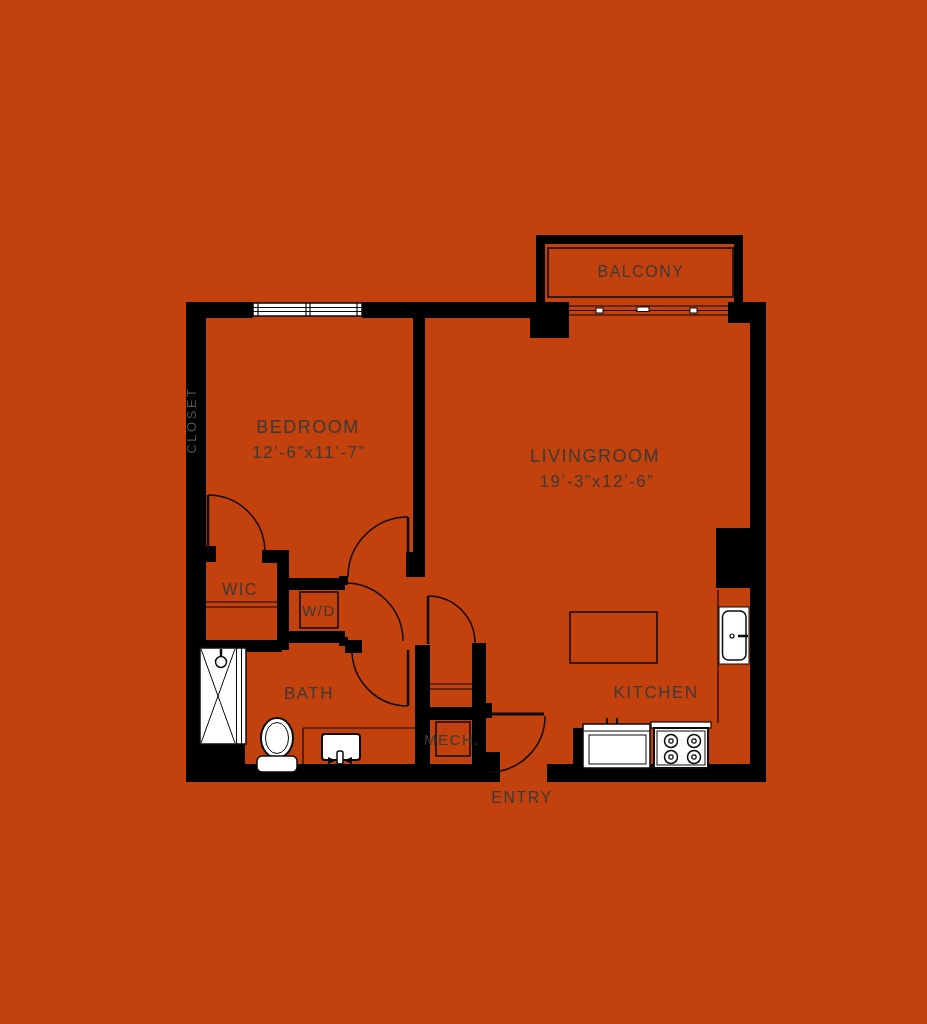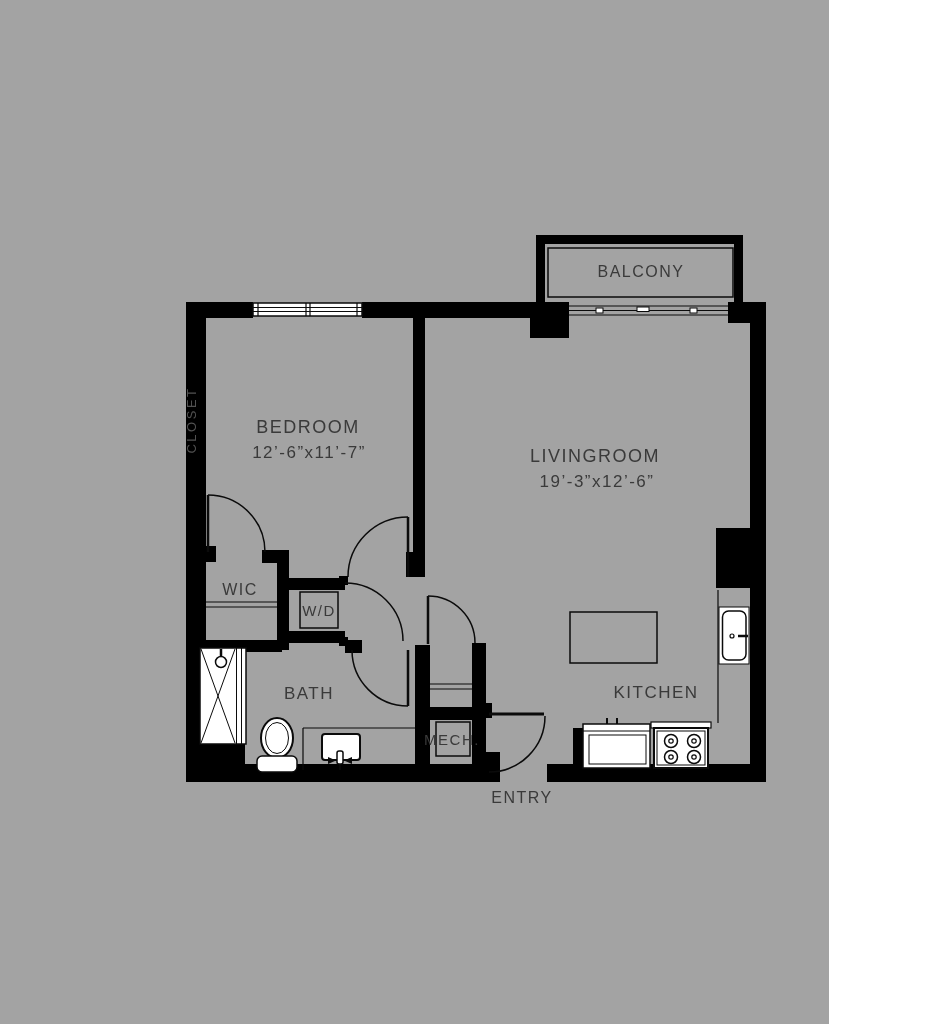--- a/index.html
+++ b/index.html
@@ -1,16 +1,16 @@
 <!DOCTYPE html>
 <html><head>
 <meta charset="utf-8">
 <style>
   html,body{margin:0;padding:0;background:#ffffff;}
-  .stage{position:relative;width:829px;height:1024px;background:#a3a3a3;overflow:hidden;}
+  .stage{position:relative;width:927px;height:1024px;background:#c2410c;overflow:hidden;}
   svg{display:block;}
   .lbl{font-family:"Liberation Sans", sans-serif;fill:#3a3a3a;letter-spacing:1.5px;}
   .t18{font-size:18px;}
   .t17{font-size:17px;}
   .t16{font-size:16px;}
   .t15{font-size:15px;}
   .t13{font-size:13px;letter-spacing:2.5px;}
   .wall{fill:#000000;stroke:none;}
   .ln{stroke:#0b0b0b;fill:none;}
   .fx{stroke:#0b0b0b;fill:#ffffff;}

